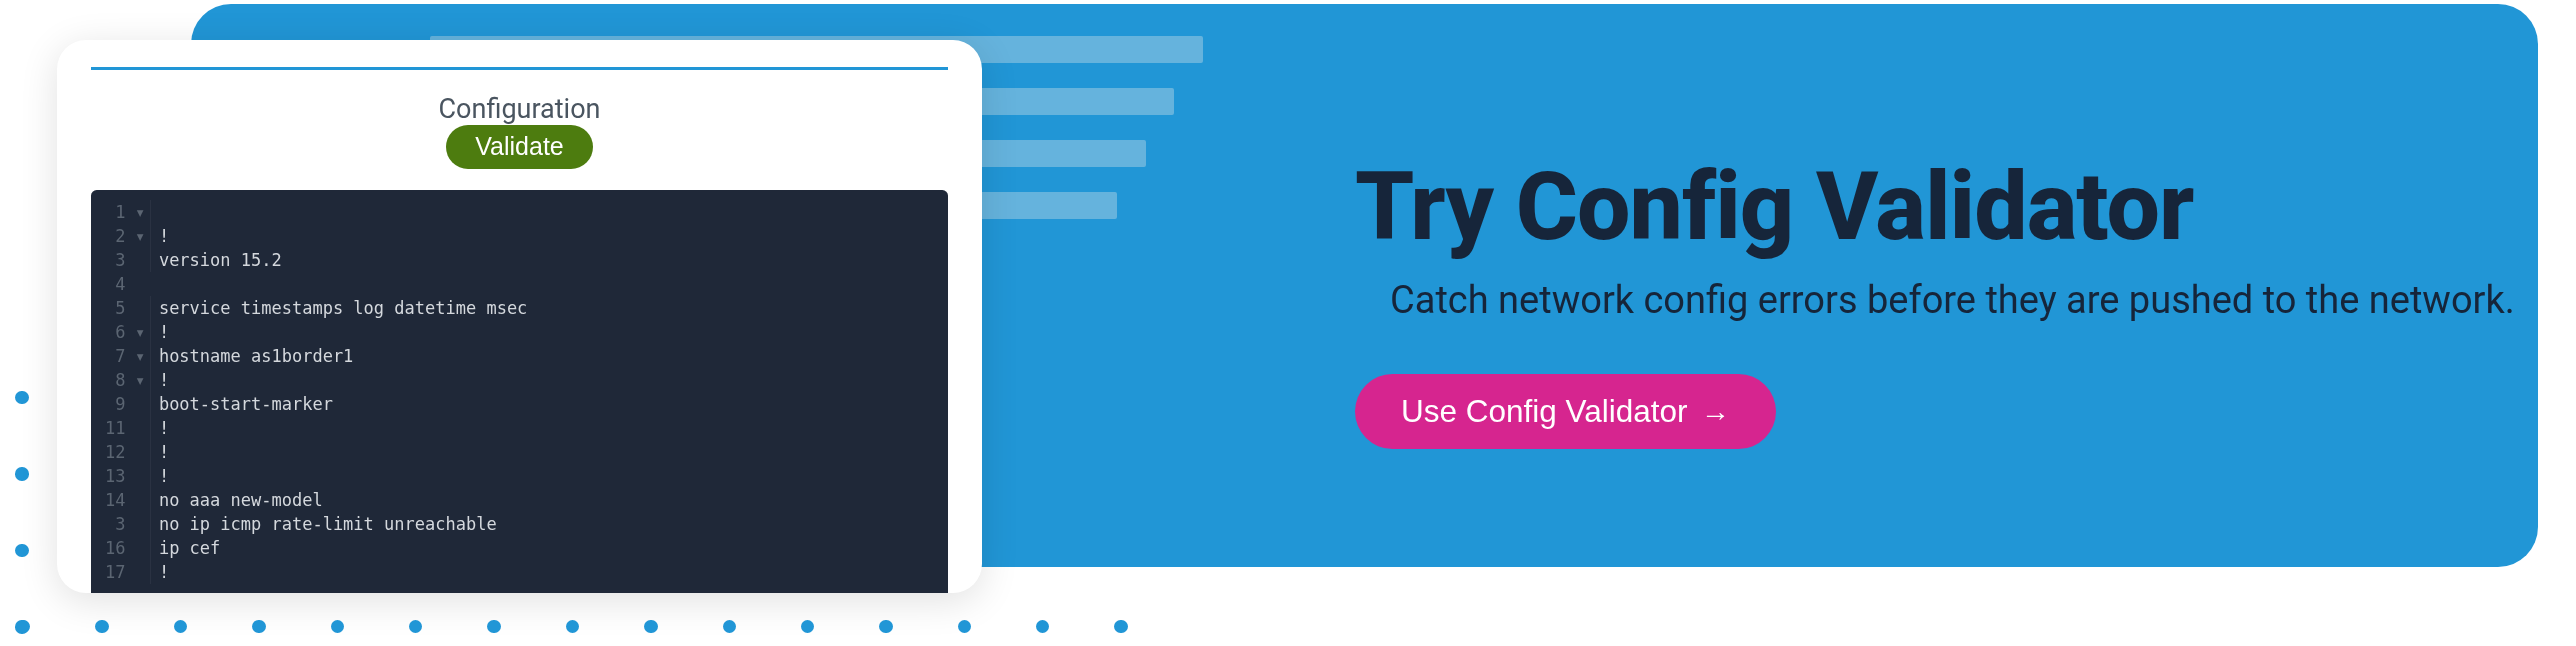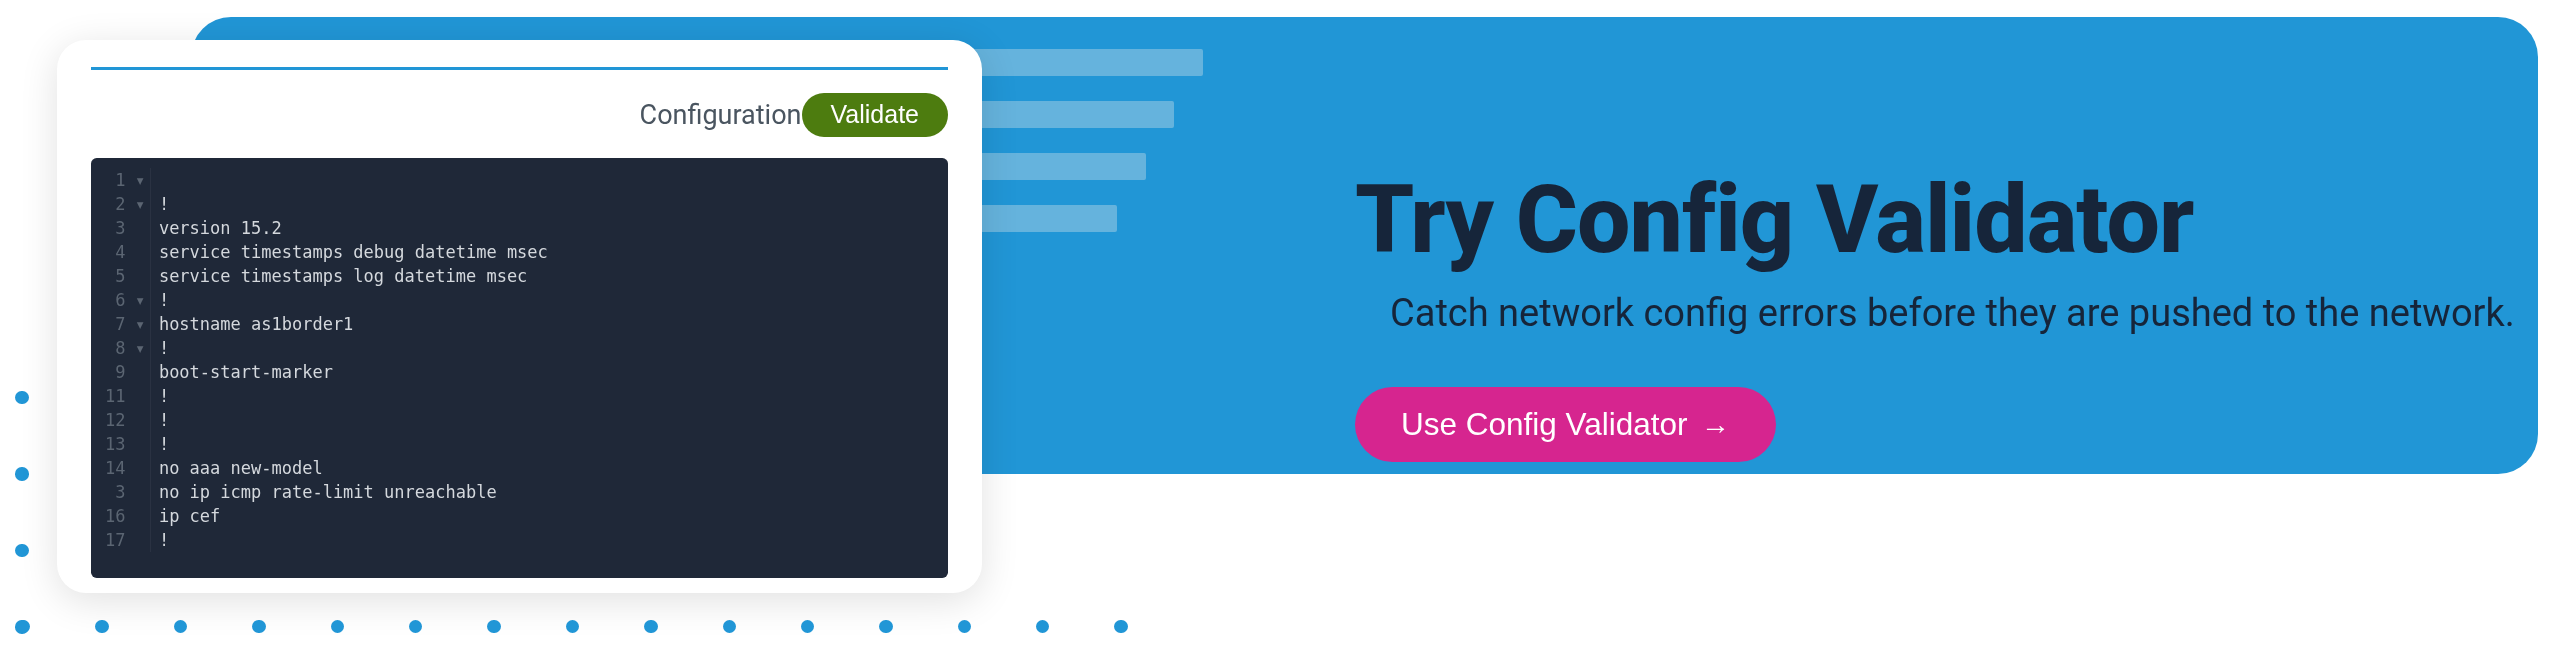--- a/index.html
+++ b/index.html
@@ -7,23 +7,23 @@
   width: 2576px;
   height: 647px;
   font-family: -apple-system, BlinkMacSystemFont, "Segoe UI", Roboto, sans-serif;
   background: #fff;
   position: relative;
   overflow: hidden;
 }
 .banner {
   position: absolute;
   left: 191px;
-  top: 17px;
+  top: 4px;
   width: 2347px;
-  height: 457px;
+  height: 563px;
   background: #2196d6;
   border-radius: 40px;
 }
 .stripes {
   position: absolute;
   left: 239px;
   top: 32px;
   display: flex;
   flex-direction: column;
   gap: 25px;
@@ -86,20 +86,21 @@
 .rule {
   height: 2.9px;
   background: #2196d6;
   margin-bottom: 23px;
 }
 .card-header {
   display: flex;
   justify-content: flex-end;
   align-items: center;
   margin-bottom: 21px;
+  flex-direction: column;
 }
 .card-title {
   font-size: 27px;
   color: #4a5560;
   font-weight: 400;
 }
 .validate-btn {
   background: #4d7c0f;
   color: #fff;
   border: none;
@@ -205,21 +206,20 @@
         <span class="code">!</span>
       </div>
       <div class="line">
         <span class="lineno">3</span>
         <span class="fold"></span>
         <span class="code">version 15.2</span>
       </div>
       <div class="line">
         <span class="lineno">4</span>
         <span class="fold"></span>
-        <span class="code">service timestamps debug datetime msec</span>
       </div>
       <div class="line">
         <span class="lineno">5</span>
         <span class="fold"></span>
         <span class="code">service timestamps log datetime msec</span>
       </div>
       <div class="line">
         <span class="lineno">6</span>
         <span class="fold">▾</span>
         <span class="code">!</span>

